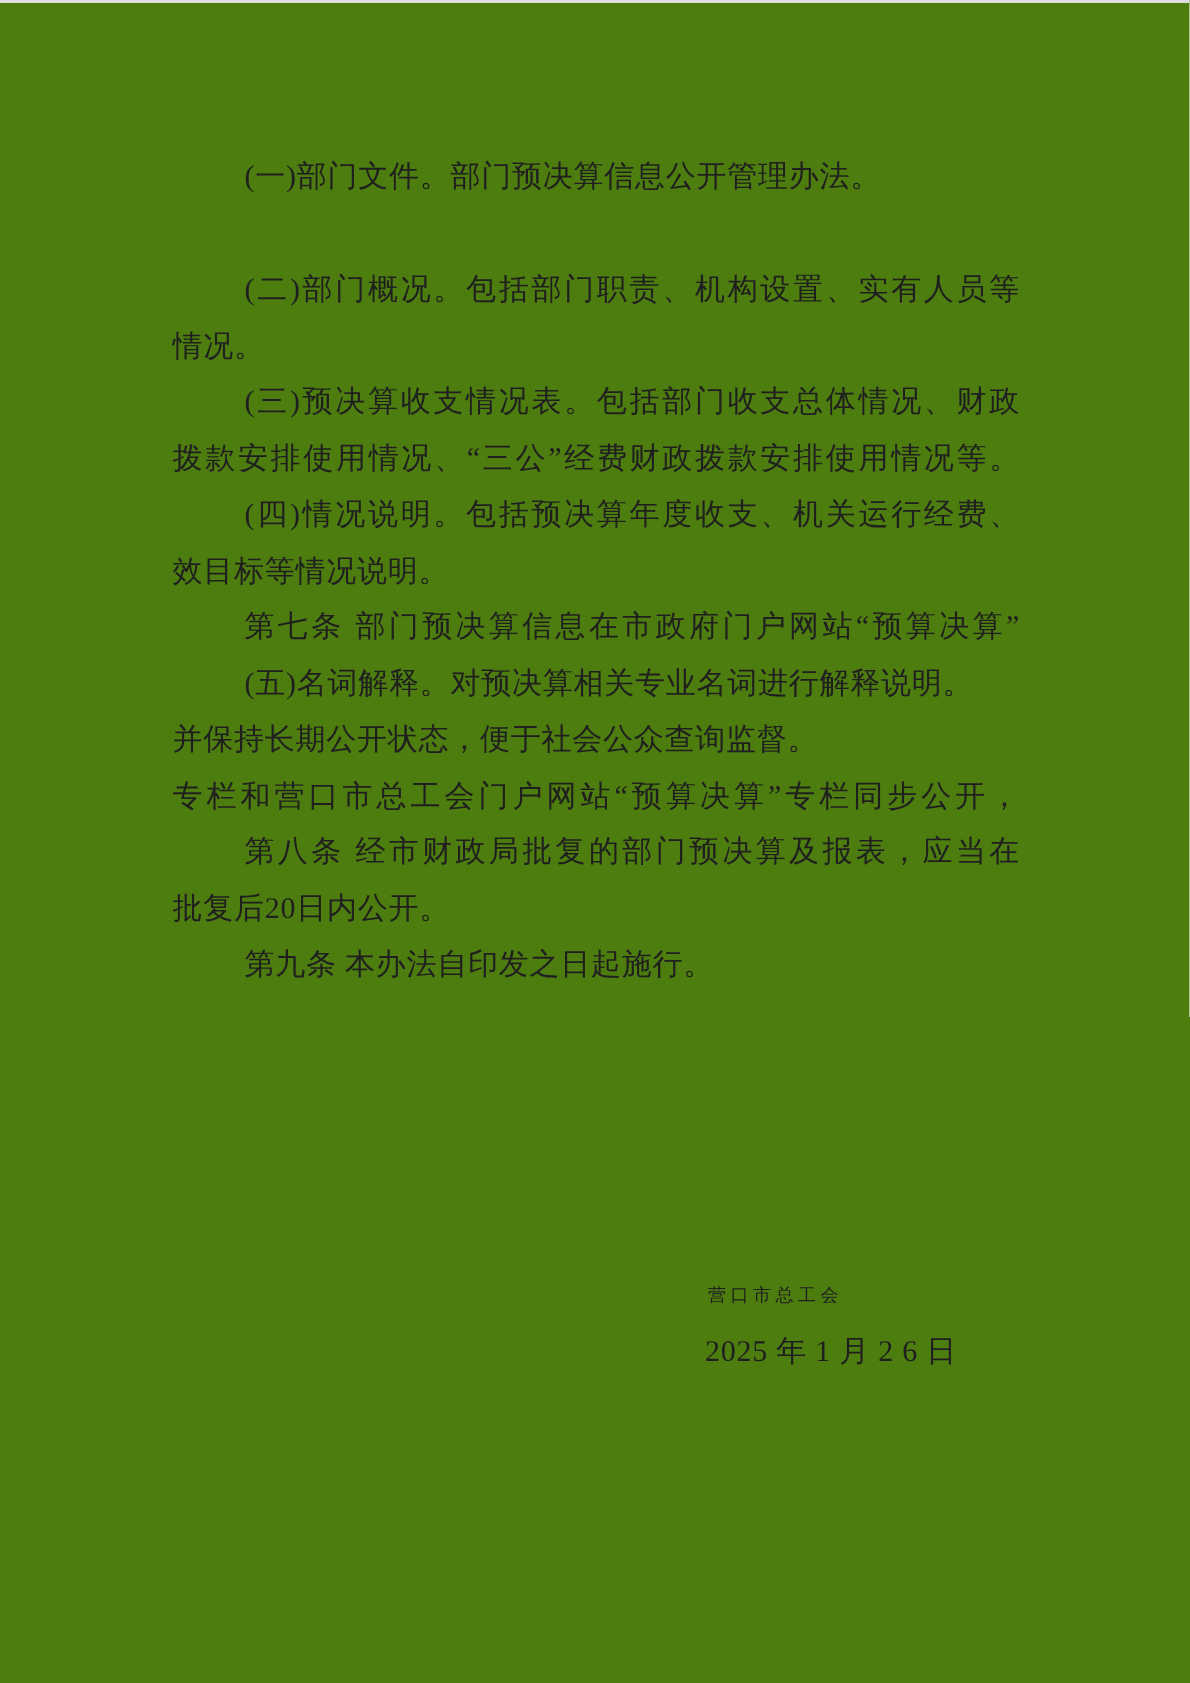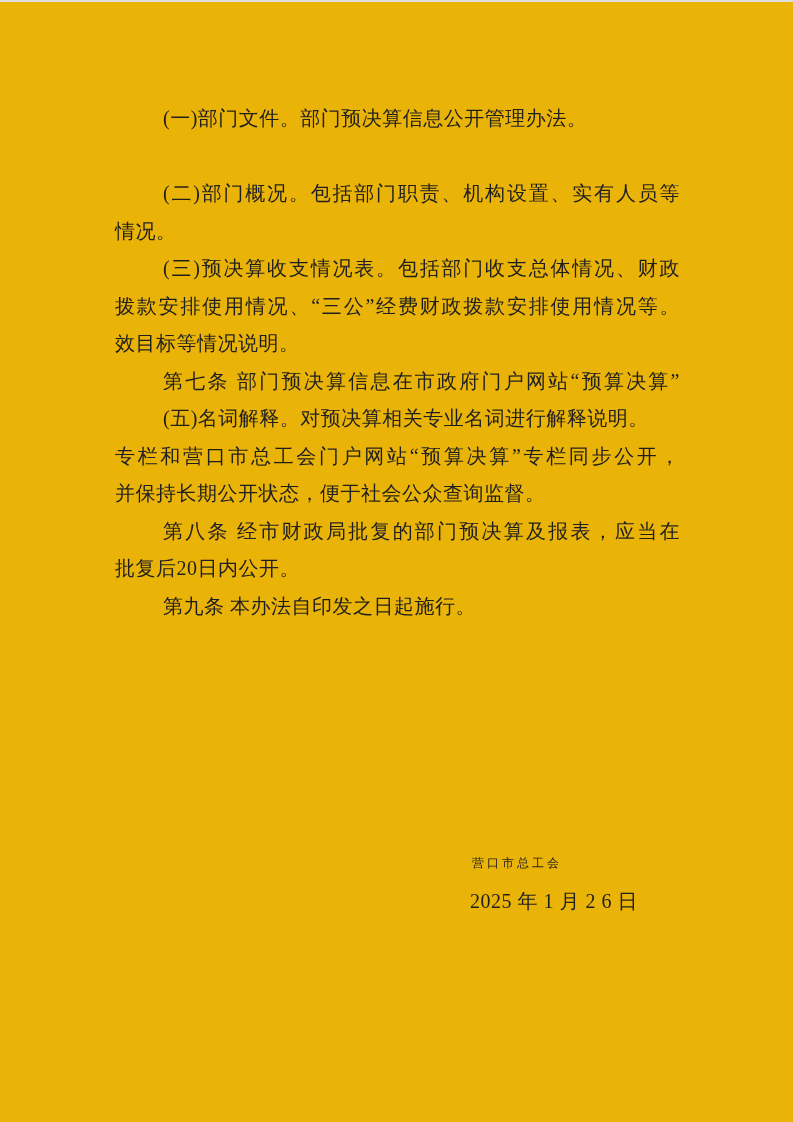--- a/index.html
+++ b/index.html
@@ -57,33 +57,34 @@
     left: 470px;
     top: 883px;
     font-size: 20px;
     line-height: 37.5px;
     letter-spacing: 0.5px;
   }
 </style>
 </head>
 <body>
 
-<div class="page" style="background: #eab308; color: rgb(31, 31, 31);">
+<div class="page" style="background: #4d7c0f; color: rgb(31, 31, 31);">
   <div class="page-top-edge" style="background: rgb(222, 222, 222);"></div>
   <div class="body-text" id="body-lines">
       <div class="line ind">(一)部门文件。部门预决算信息公开管理办法。</div>
       <div class="line"></div>
       <div class="line ind j">(二)部门概况。包括部门职责、机构设置、实有人员等</div>
       <div class="line">情况。</div>
       <div class="line ind j">(三)预决算收支情况表。包括部门收支总体情况、财政</div>
       <div class="line j">拨款安排使用情况、“三公”经费财政拨款安排使用情况等。</div>
+      <div class="line ind j">(四)情况说明。包括预决算年度收支、机关运行经费、</div>
       <div class="line">效目标等情况说明。</div>
       <div class="line ind j">第七条 部门预决算信息在市政府门户网站“预算决算”</div>
       <div class="line ind">(五)名词解释。对预决算相关专业名词进行解释说明。</div>
+      <div class="line">并保持长期公开状态，便于社会公众查询监督。</div>
       <div class="line j">专栏和营口市总工会门户网站“预算决算”专栏同步公开，</div>
-      <div class="line">并保持长期公开状态，便于社会公众查询监督。</div>
       <div class="line ind j">第八条 经市财政局批复的部门预决算及报表，应当在</div>
       <div class="line">批复后20日内公开。</div>
       <div class="line ind">第九条 本办法自印发之日起施行。</div>
     </div>
   <div class="sig-org">营口市总工会</div>
   <div class="sig-date">2025 年 1 月 2 6 日</div>
 </div>
 
 </body></html>

